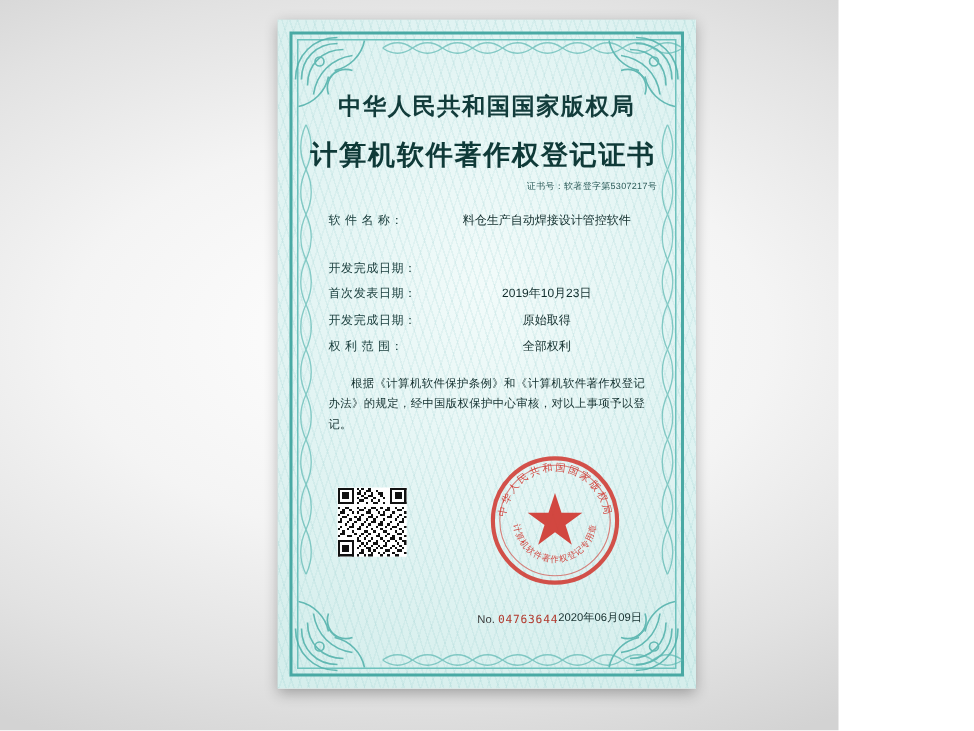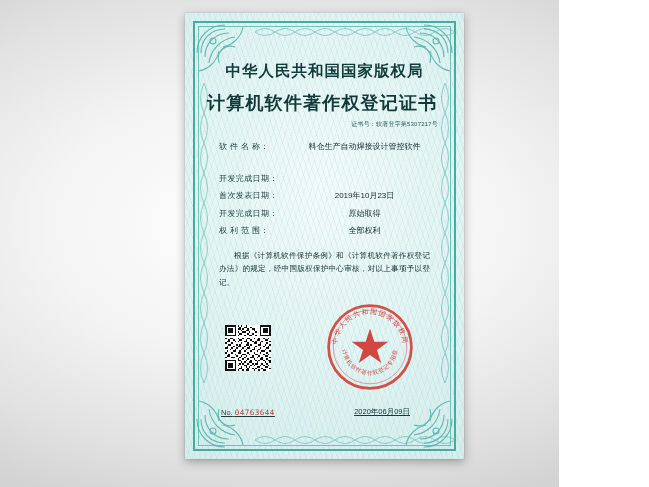--- a/index.html
+++ b/index.html
@@ -170,28 +170,27 @@
     position: absolute;
     right: 26px;
     bottom: 44px;
     width: 92px;
     height: 92px;
     pointer-events: none;
   }
   .footer {
     position: absolute;
     left: 14px;
-    right: 32px;
+    right: 14px;
     bottom: 20px;
     display: flex;
-    justify-content: space-between;
+    justify-content: flex-end;
     align-items: flex-end;
     font-size: 7.5px;
     color: #1b3b3a;
-    text-decoration: underline;
   }
   .footer-no {
     color: #3b3b3b;
   }
   .footer-no .num {
     color: #b23a2e;
     font-family: "DejaVu Sans Mono", monospace;
     letter-spacing: 0.5px;
   }
   .footer-date {

